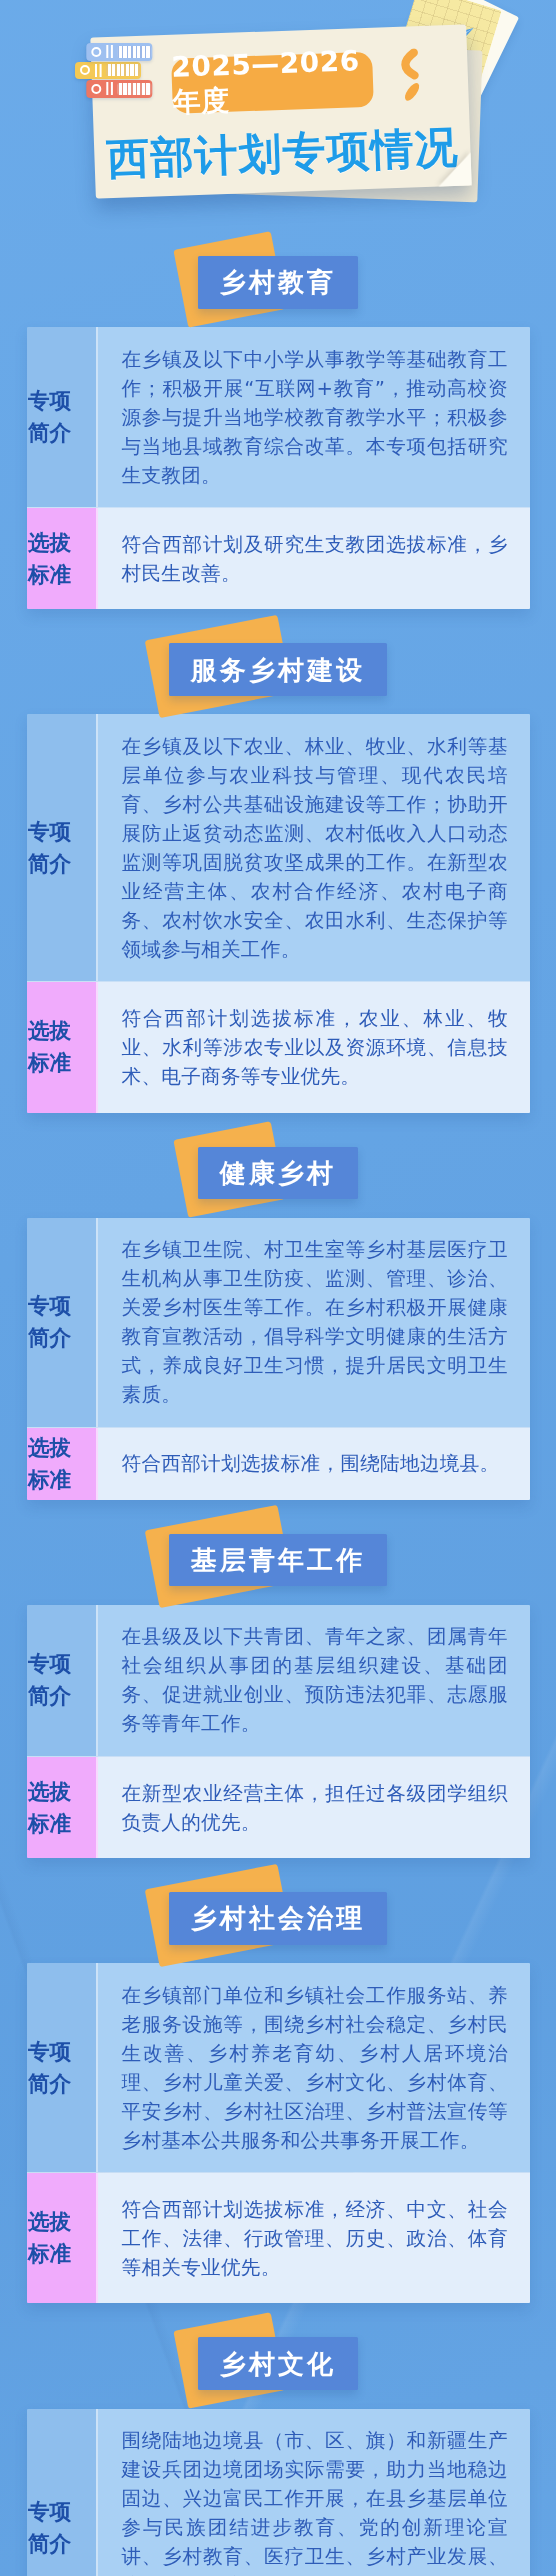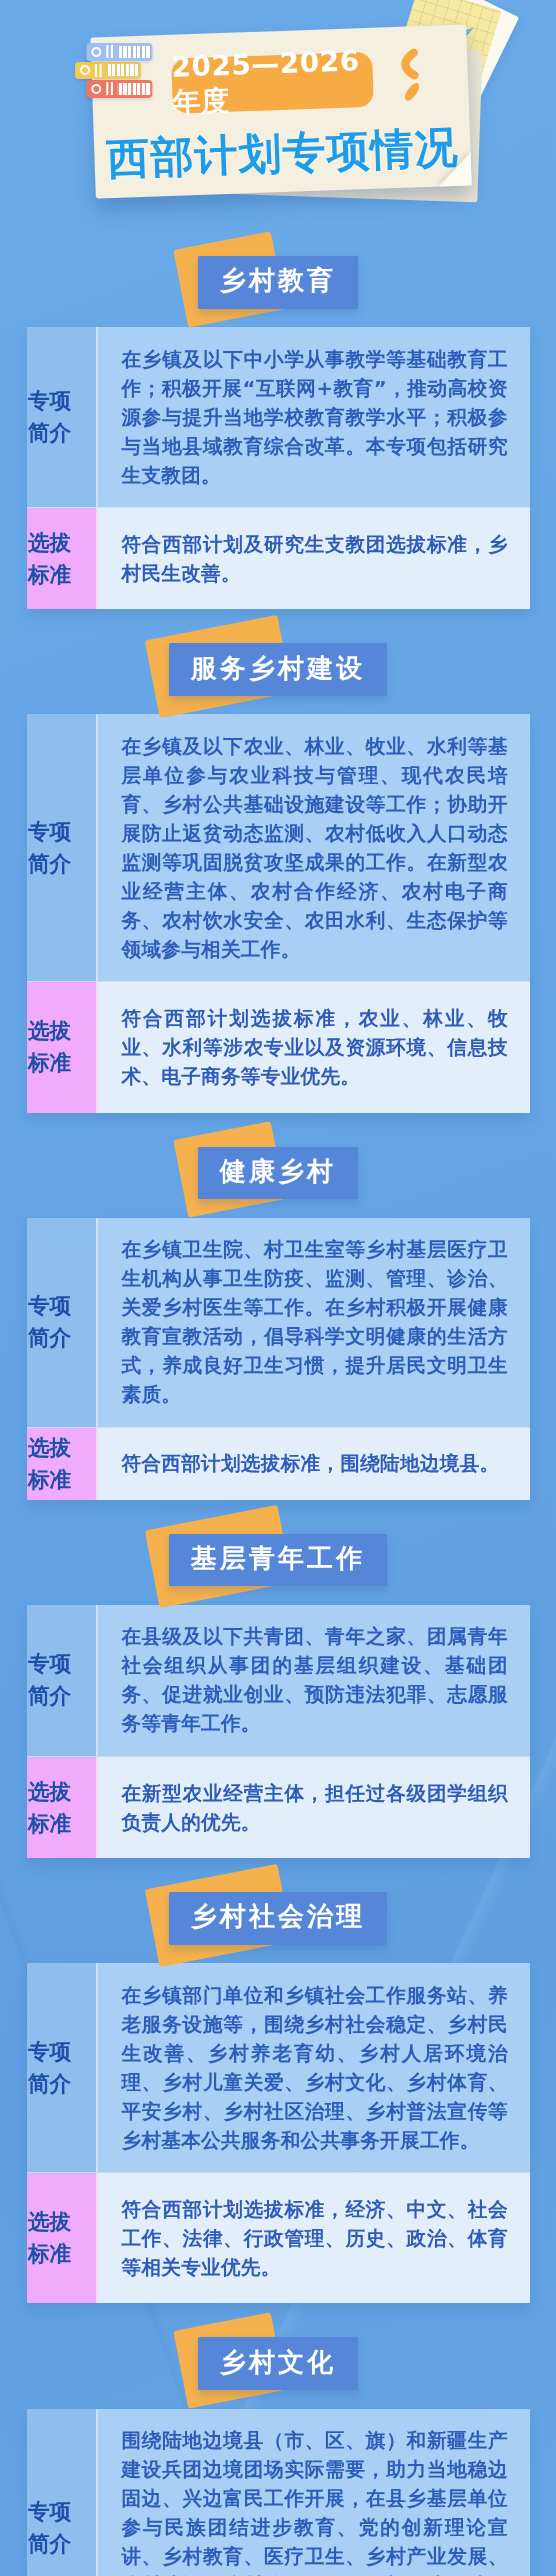--- a/index.html
+++ b/index.html
@@ -98,38 +98,37 @@
   .badge-wrap { position: relative; margin-bottom: 18.5px; }
   .badge-paper {
     position: absolute; left: -18.5px; top: -16.5px; width: 62%; height: 150%;
     background: #f5b14d; transform: rotate(-11deg); border-radius: 3.1px; z-index: 0;
   }
   .badge {
     position: relative; z-index: 1; background: #5586d8; color: #ffffff;
     font-size: 26px; font-weight: bold; letter-spacing: 3.1px;
     line-height: 30px; padding: 11.3px 21.6px; border-radius: 1.5px;
     box-shadow: 0 4.1px 8.2px rgba(28, 70, 140, .18);
-    font-family: Liberation Mono, monospace;
   }
   .table { width: 503px; overflow: hidden; border-radius: 1px; box-shadow: 0 6.2px 13.4px rgba(28,70,140,.14); }
   .row { display: flex; align-items: stretch; }
   .label-cell {
     flex: 0 0 71px; width: 71px;
     display: flex; align-items: center; justify-content: flex-start;
     border-right: 2.1px solid rgba(255,255,255,.55);
   }
   .label-text {
     display: block; width: 46px; text-align: center;
     font-size: 21.6px; line-height: 32px; font-weight: bold; color: #1d4fa8;
     word-break: break-all;
   }
   .content-cell { flex: 1; display: flex; align-items: center; }
   .content-text {
     font-size: 19.6px; line-height: 29px; color: #2e5cb8;
-    font-weight: 700; letter-spacing: 0.3px; text-align: justify;
+    font-weight: 400; letter-spacing: 0.3px; text-align: justify;
   }
   .intro-row .label-cell   { background: #8ebeed; }
   .intro-row .content-cell { background: #a9d0f4; padding: 17.5px 21.6px 17.5px 24px; }
   .criteria-row { border-top: 1.5px solid rgba(255,255,255,.65); }
   .criteria-row .label-cell   { background: #f0abfc; }
   .criteria-row .content-cell { background: #e3eefb; padding: 21.6px 21.6px 21.6px 24px; }
 </style>
 </head>
 <body>
 

